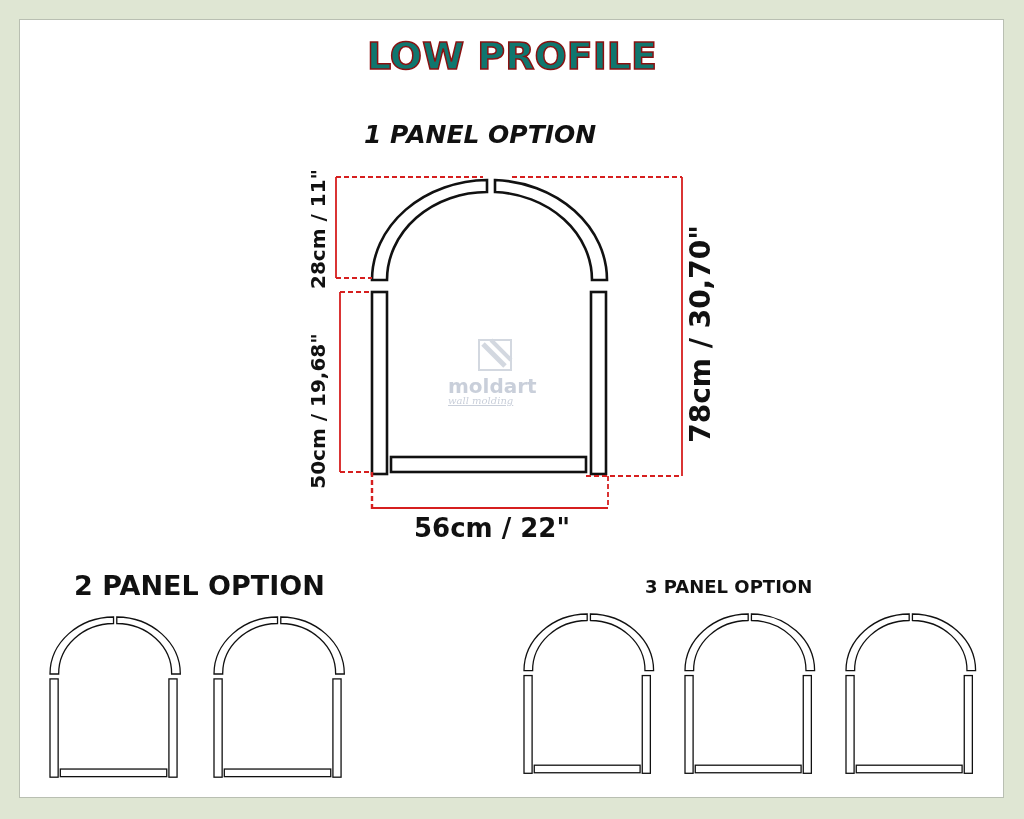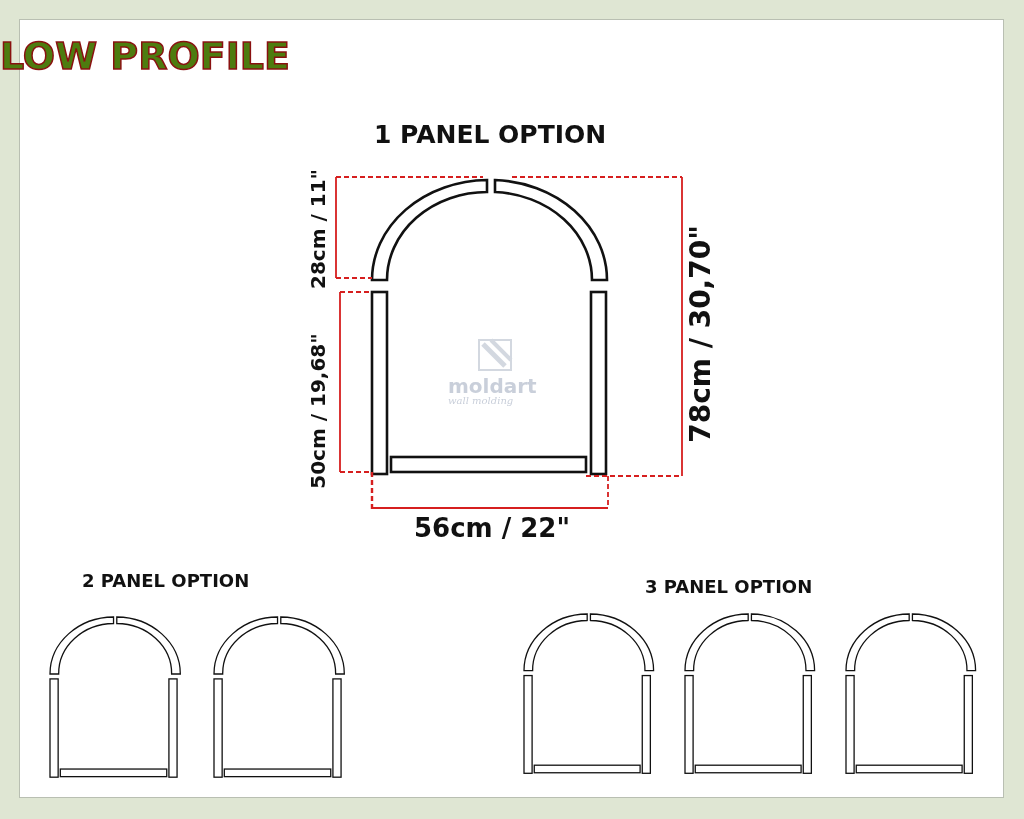--- a/index.html
+++ b/index.html
@@ -1,34 +1,34 @@
 <!DOCTYPE html>
 <html><head>
 <meta charset="utf-8">
 <style>
   html, body { margin:0; padding:0; }
   body { width:1024px; height:819px; background:#dfe6d3; position:relative; overflow:hidden; font-family:"DejaVu Sans", sans-serif; }
   .sheet { position:absolute; left:19px; top:19px; width:985px; height:779px; background:#ffffff; border:1px solid #b9bfb2; box-sizing:border-box; }
-  .title { position:absolute; left:0; width:1024px; top:34px; text-align:left; font-family:"DejaVu Sans", sans-serif; font-weight:bold; font-size:38px; letter-spacing:0px; color:#4d7c0f; -webkit-text-stroke:1.5px #8a1010; }
+  .title { position:absolute; left:0; width:1024px; top:34px; text-align:center; font-family:"DejaVu Sans", sans-serif; font-weight:bold; font-size:38px; letter-spacing:0px; color:#0f766e; -webkit-text-stroke:1.5px #8a1010; }
   .sub { position:absolute; font-family:"DejaVu Sans", sans-serif; font-weight:bold; font-size:25px; color:#111; white-space:nowrap; }
   .dim { position:absolute; font-family:"DejaVu Sans", sans-serif; font-weight:bold; color:#111; white-space:nowrap; }
   .vert { transform-origin:center center; transform:rotate(-90deg); }
   svg { position:absolute; left:0; top:0; }
   .wm { position:absolute; left:448px; top:336px; width:100px; text-align:left; color:#c9cfda; }
   .wm .brand { font-weight:bold; font-size:20px; margin-top:2px; display:block; }
-  .wm .tag { font-family:"DejaVu Serif", serif; font-style:italic; font-size:10px; color:#c9cfda; display:block; margin-top:-3px; }
+  .wm .tag { font-family:"DejaVu Serif", serif; font-style:italic; font-size:10px; color:#c9cfda; display:block; margin-top:-3px;text-decoration:underline; }
 </style>
 </head>
 <body>
 
 <div class="sheet"></div>
 
 <div class="title">LOW PROFILE</div>
 
-<div class="sub" style="left:374px; top:120px;">1 PANEL OPTION</div>
+<div class="sub" style="left:364px; top:120px;font-style:italic;">1 PANEL OPTION</div>
 
 <svg width="1024" height="819" viewBox="0 0 1024 819">
   <defs>
 
     <g id="arch-set">
 
       <path d="M0,105 A118,105 0 0 1 117,0 L117,12 A102,92 0 0 0 16,105 Z" fill="#fff" stroke="#111" stroke-width="2.4" stroke-linejoin="miter"></path>
 
       <path d="M240,105 A118,105 0 0 0 123,0 L123,12 A102,92 0 0 1 224,105 Z" fill="#fff" stroke="#111" stroke-width="2.4" stroke-linejoin="miter"></path>
 
@@ -97,14 +97,14 @@
 </div>
 
 <div class="dim vert" style="left:259px; top:216px; width:120px; height:26px; font-size:20px; text-align:center;">28cm / 11"</div>
 
 <div class="dim vert" style="left:224px; top:398px; width:190px; height:26px; font-size:20px; text-align:center;">50cm / 19,68"</div>
 
 <div class="dim vert" style="left:572px; top:316px; width:260px; height:36px; font-size:28px; text-align:center;">78cm / 30,70"</div>
 
 <div class="dim" style="left:372px; top:513px; width:240px; text-align:center; font-size:26px;">56cm / 22"</div>
 
-<div class="sub" style="left:74px; top:570px; font-size:18px;margin-left:8px;">2 PANEL OPTION</div>
+<div class="sub" style="left:74px; top:570px; font-size:27px;">2 PANEL OPTION</div>
 <div class="sub" style="left:645px; top:576px; font-size:18px;">3 PANEL OPTION</div>
 
 </body></html>

